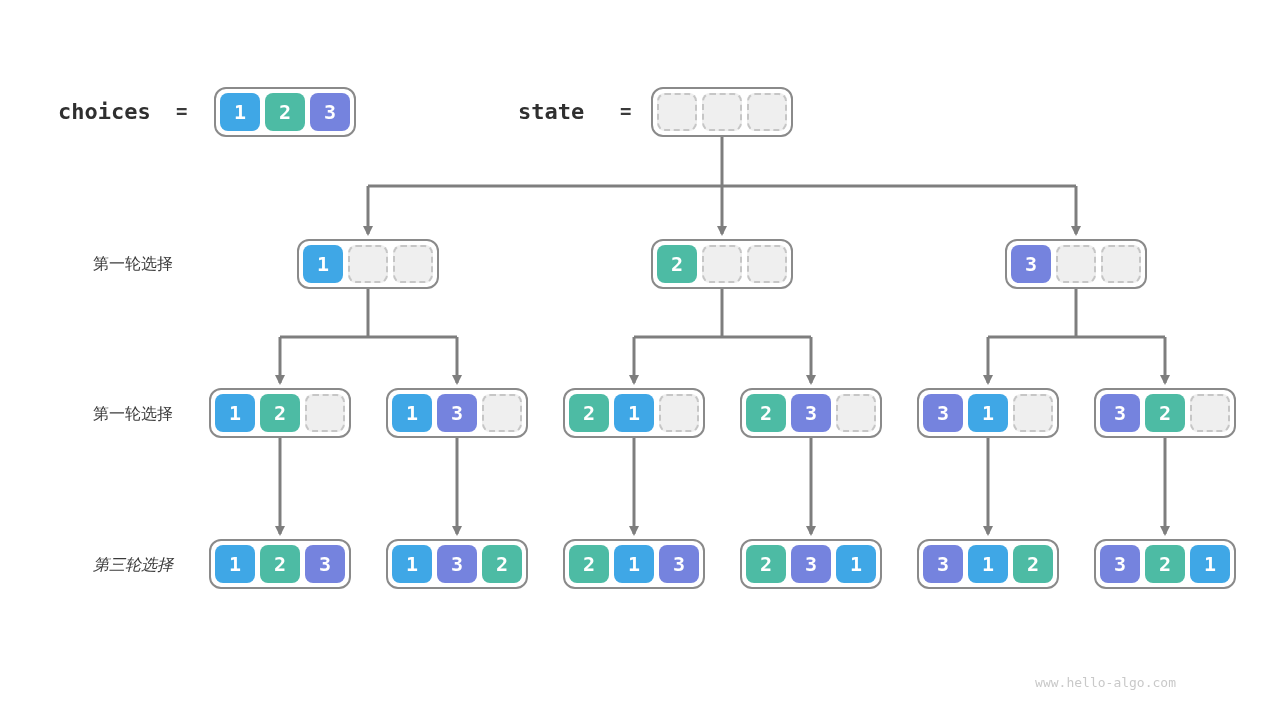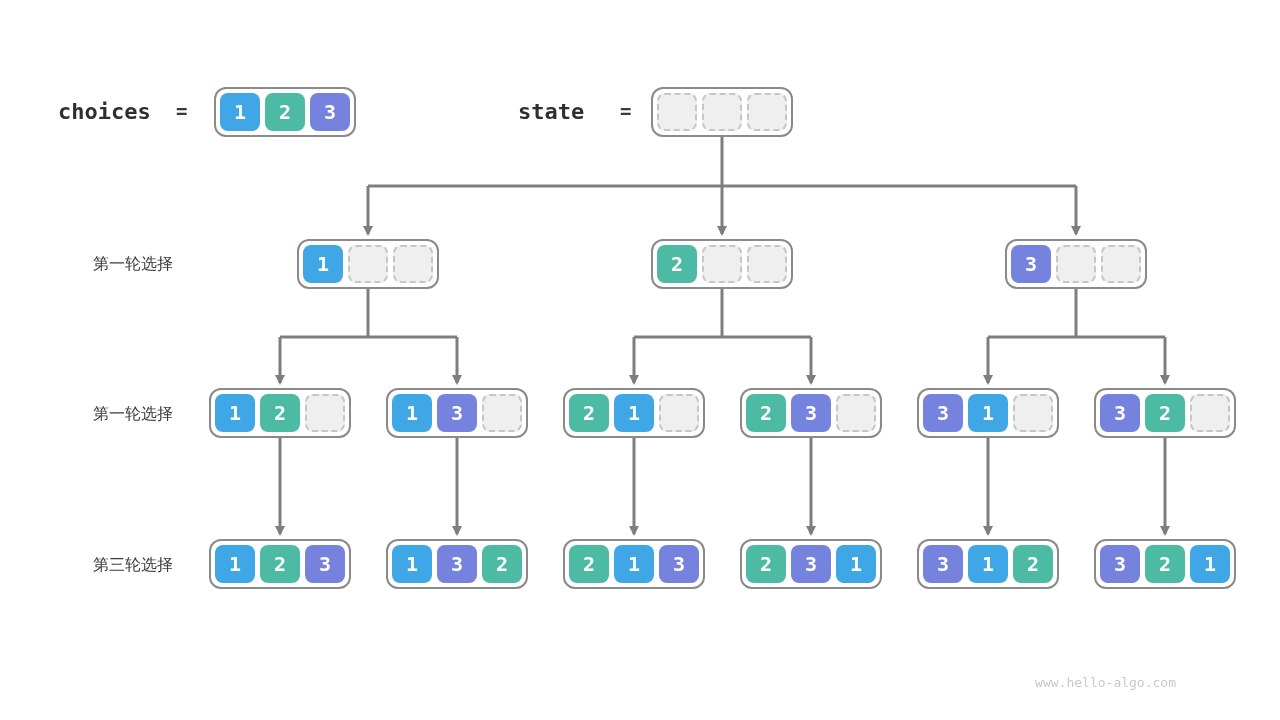--- a/index.html
+++ b/index.html
@@ -28,21 +28,21 @@
   }
   .equals { font:bold 19px "DejaVu Sans Mono", monospace; color:#3a3a3a; }
 
   .rowlabel {
     position:absolute; left:48px; z-index:2; width:170px;
     font-weight:500; font-size:16px; line-height:28px; color:#3a3a3a;
     font-family:"Liberation Sans", sans-serif;
   }
   #row-label-1 { top:250px; }
   #row-label-2 { top:400px; }
-  #row-label-3 { top:551px; }
+  #row-label-3 { top:551px;font-style:italic; }
 
   #choices-box { left:214px; top:87px; }
   #state-box   { left:651px; top:87px; }
   #choices-label { left:58px;  top:98px; }
   #choices-eq    { left:176px; top:100px; }
   #state-label   { left:518px; top:98px; }
   #state-eq      { left:620px; top:100px; }
 
   #watermark {
     position:absolute; right:68px; top:675px; z-index:2;

